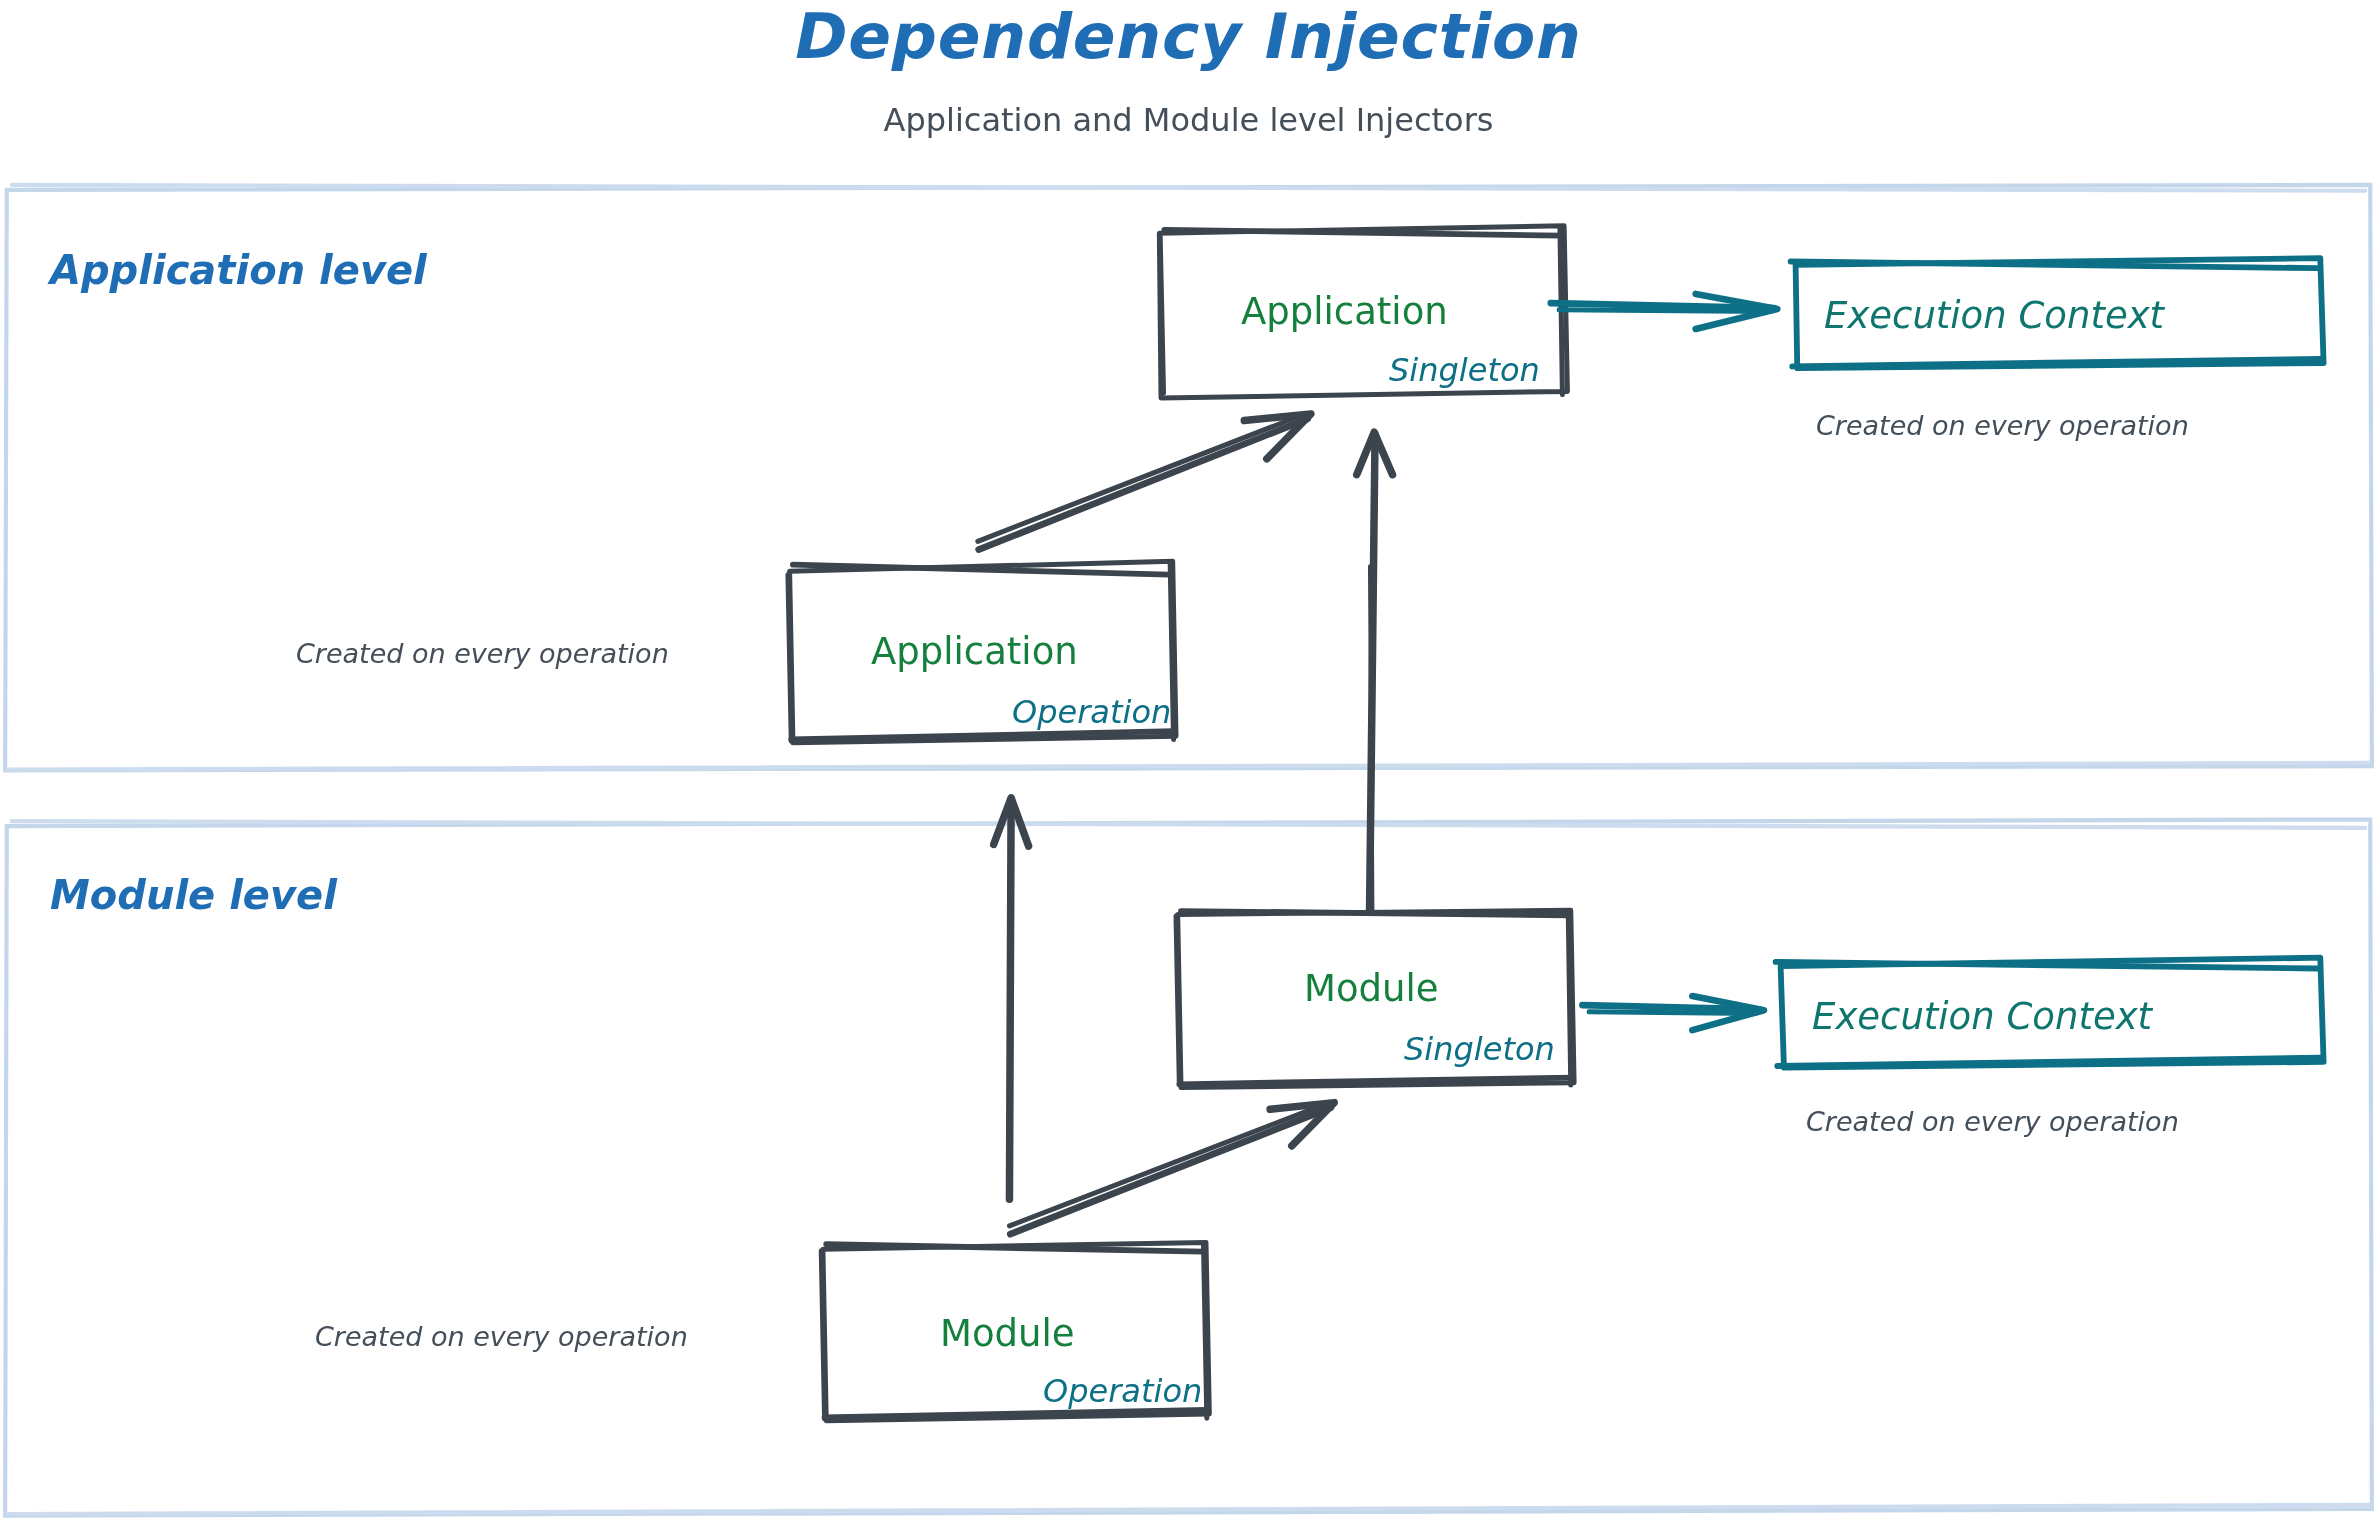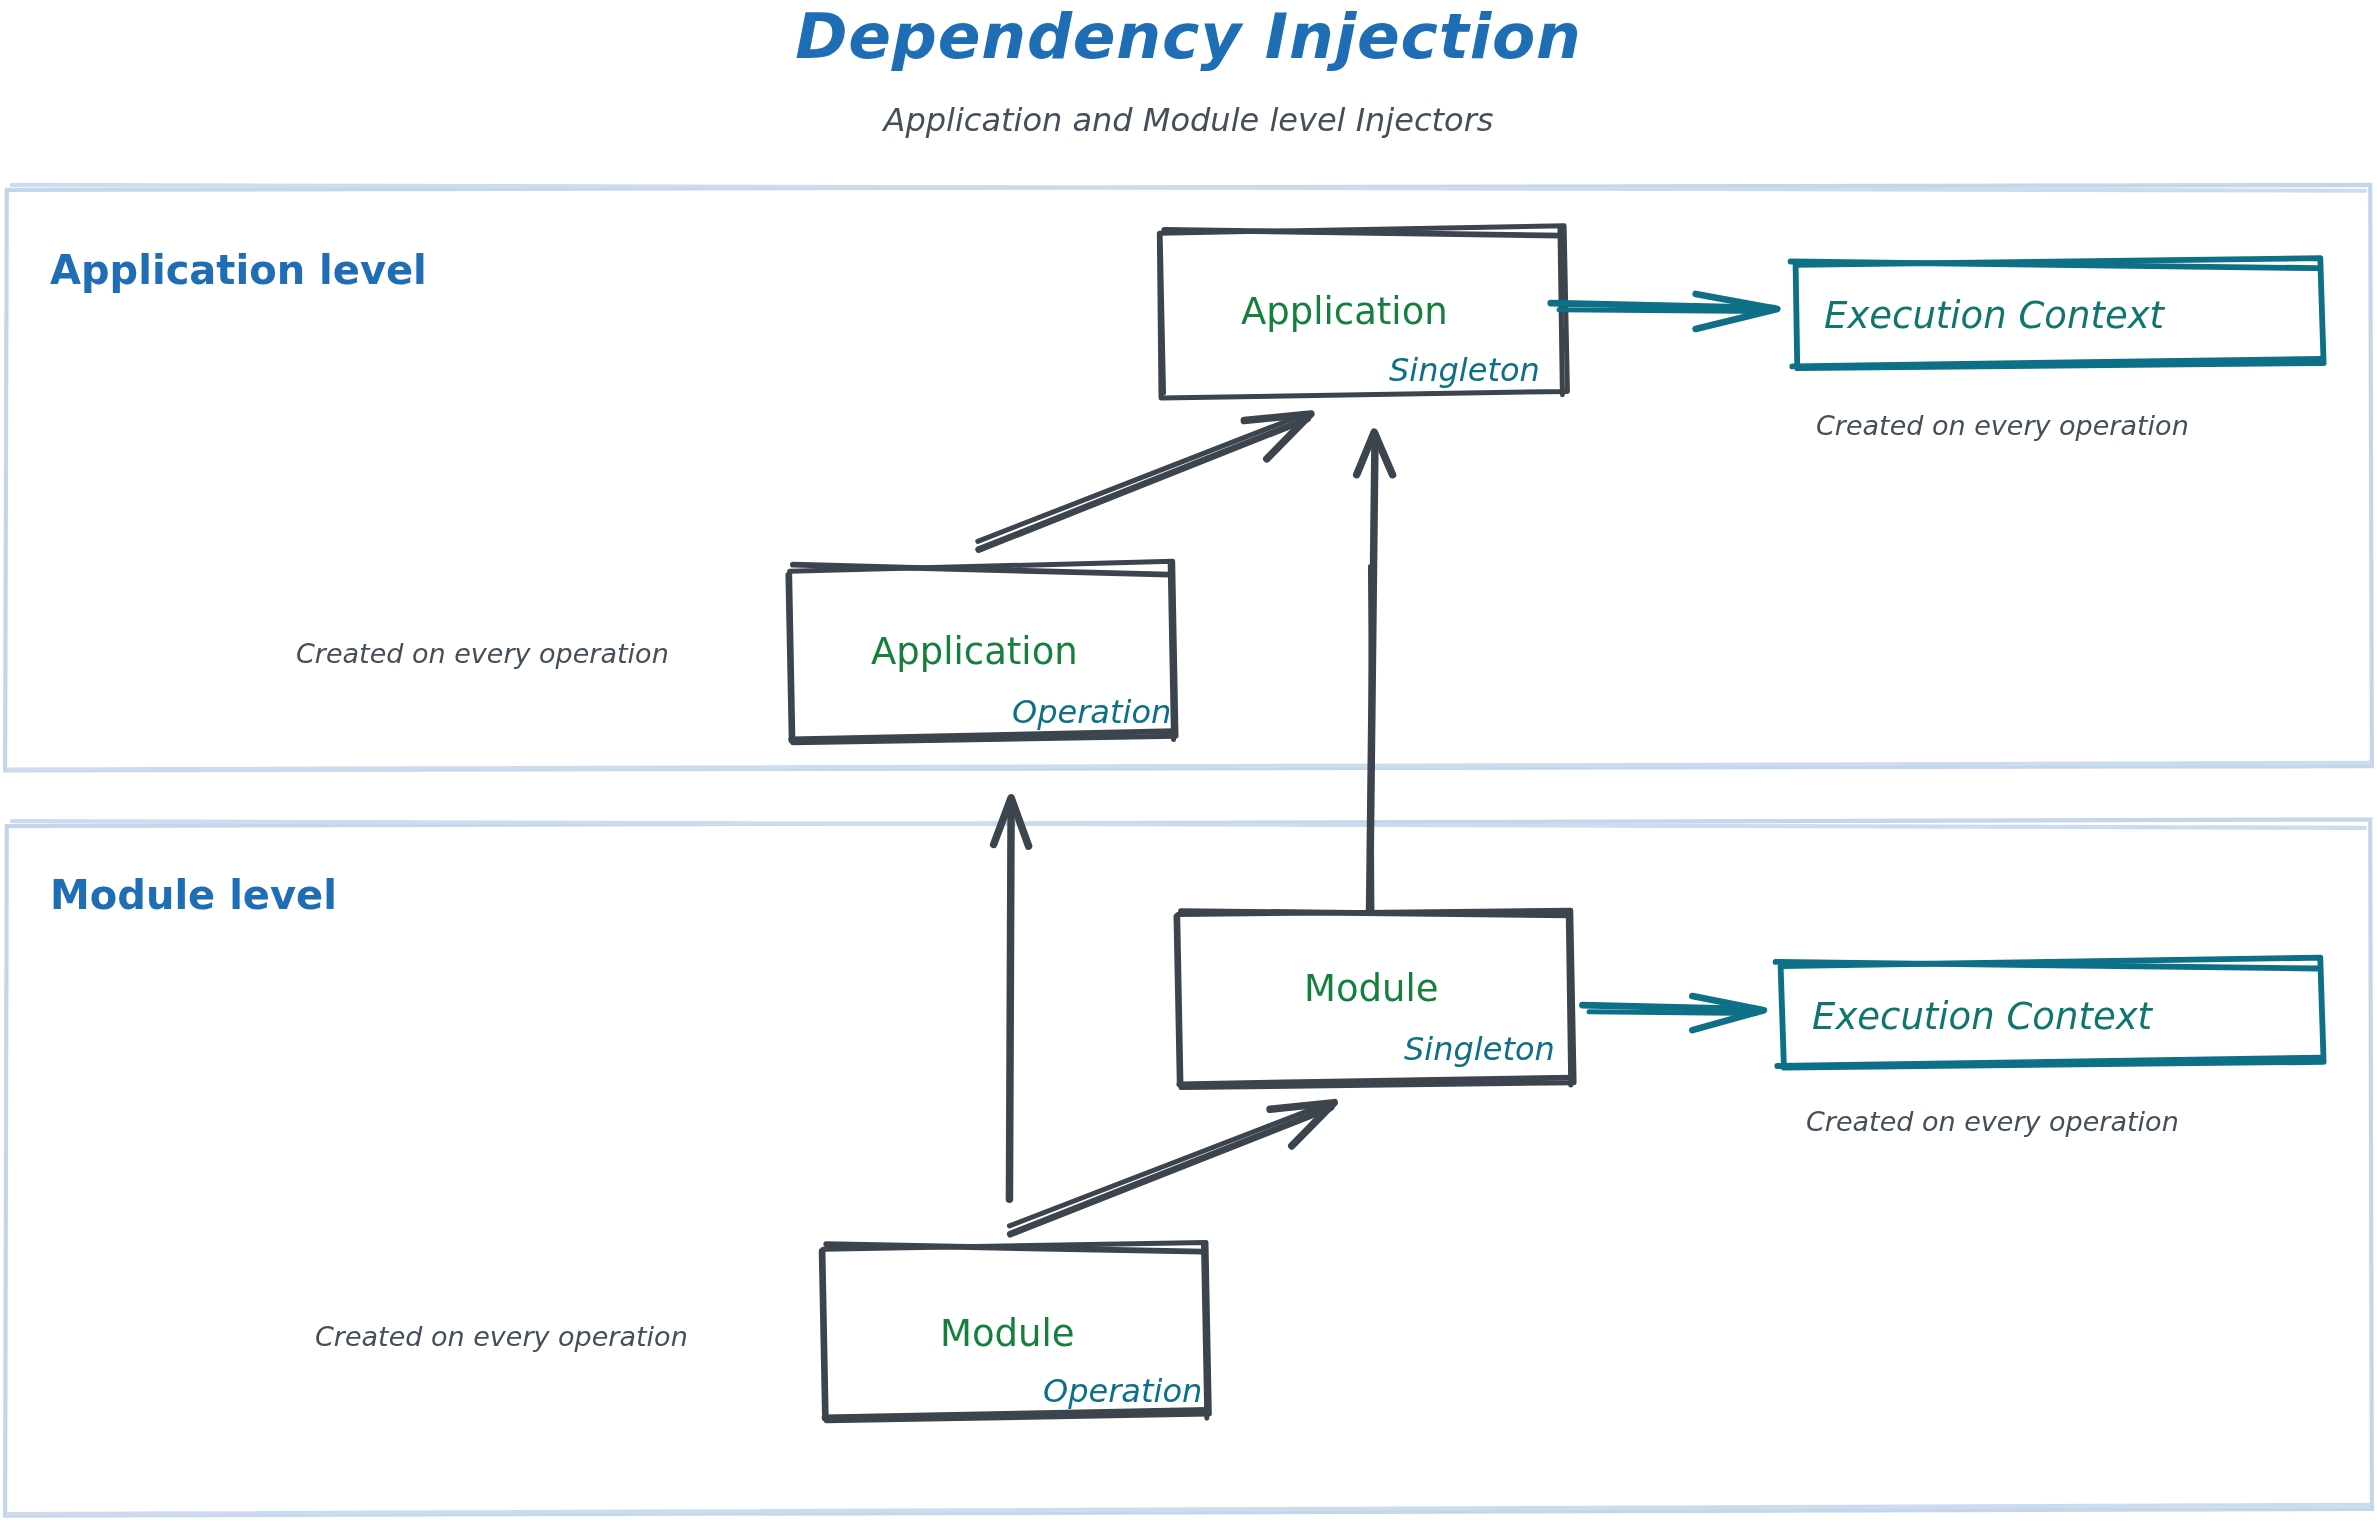--- a/index.html
+++ b/index.html
@@ -37,29 +37,29 @@
     font-style: italic;
     font-weight: 600;
     letter-spacing: 0.8px;
     left: 50%;
     transform: translateX(-50%);
     top: 5px;
   }
   .subtitle {
     font-size: 32px;
     color: #454f59;
-    font-style: italic;
     left: 50%;
     transform: translateX(-50%);
     top: 104px;
   }
 
   .panel-label {
     font-size: 40px;
     color: #1f6eb5;
+    font-style: italic;
     font-weight: 600;
   }
 
   .box-title {
     font-size: 37px;
     color: #15803d;
   }
   .box-scope {
     font-size: 32px;
     color: #0d7086;

